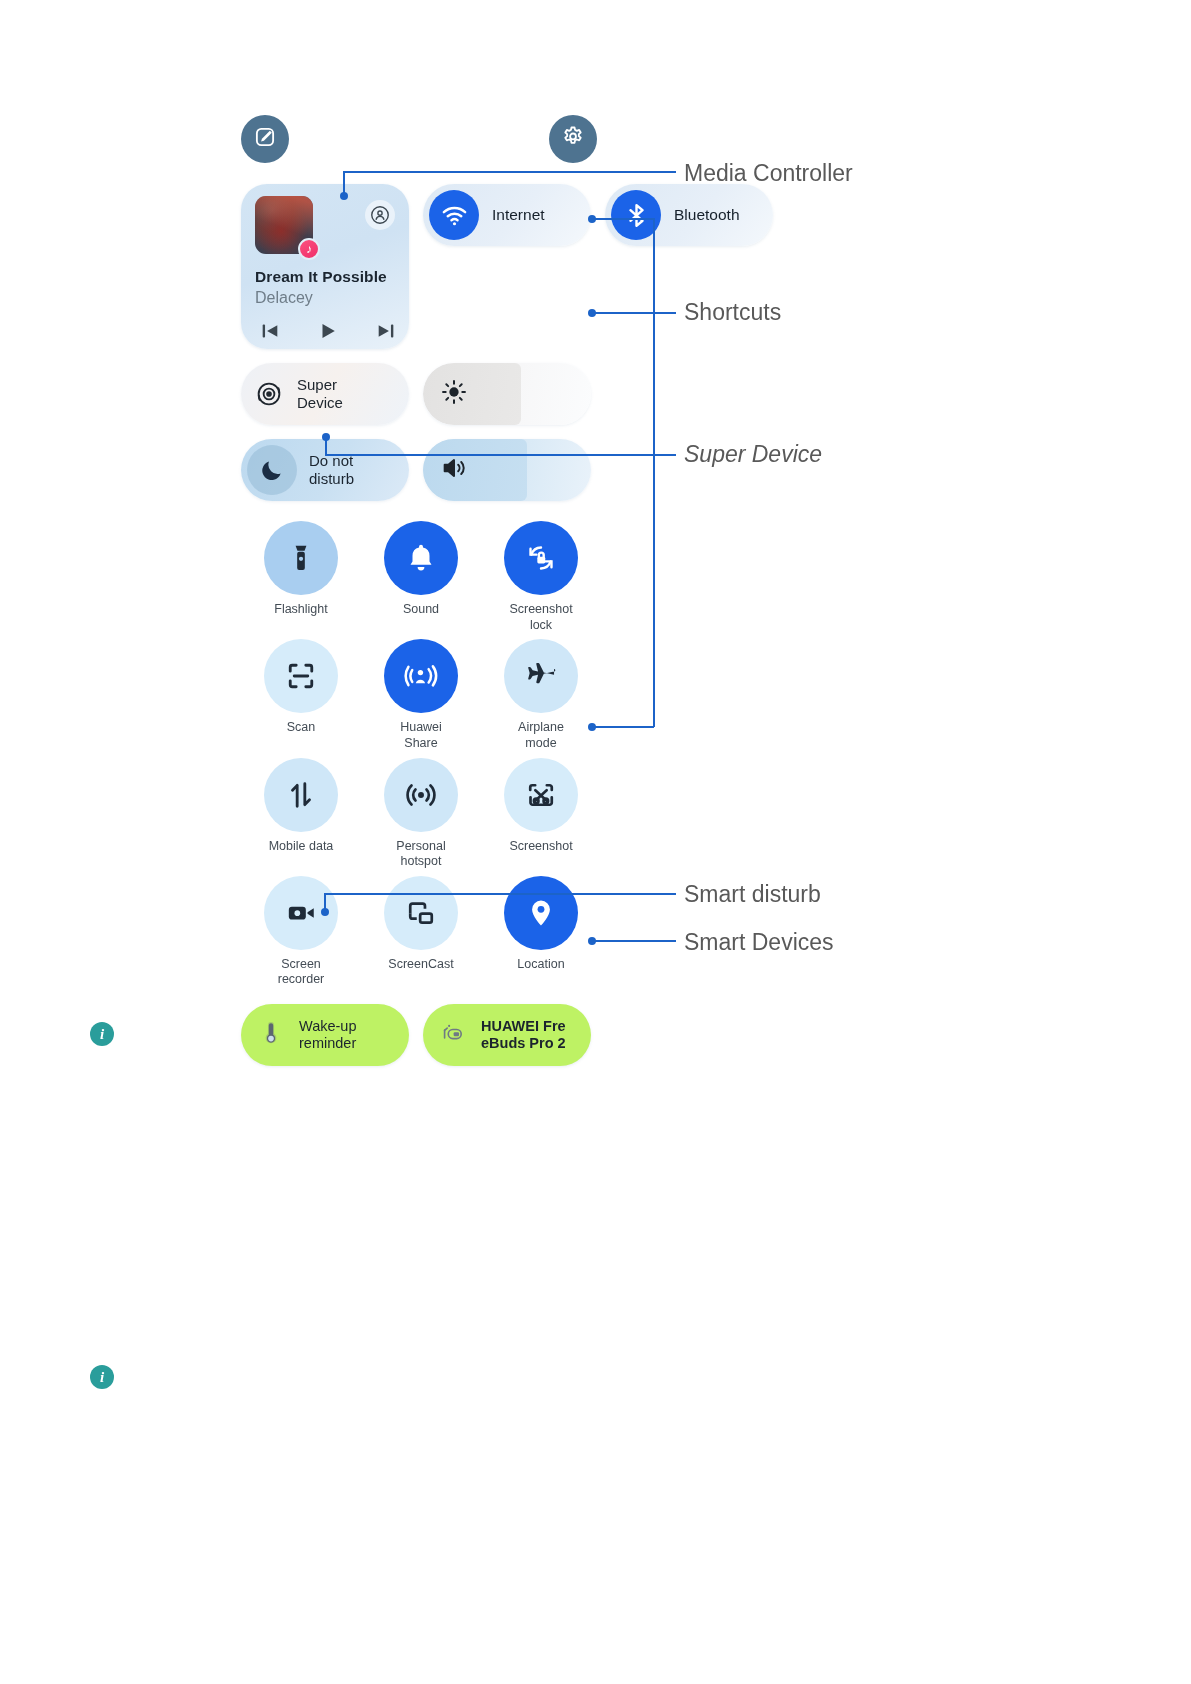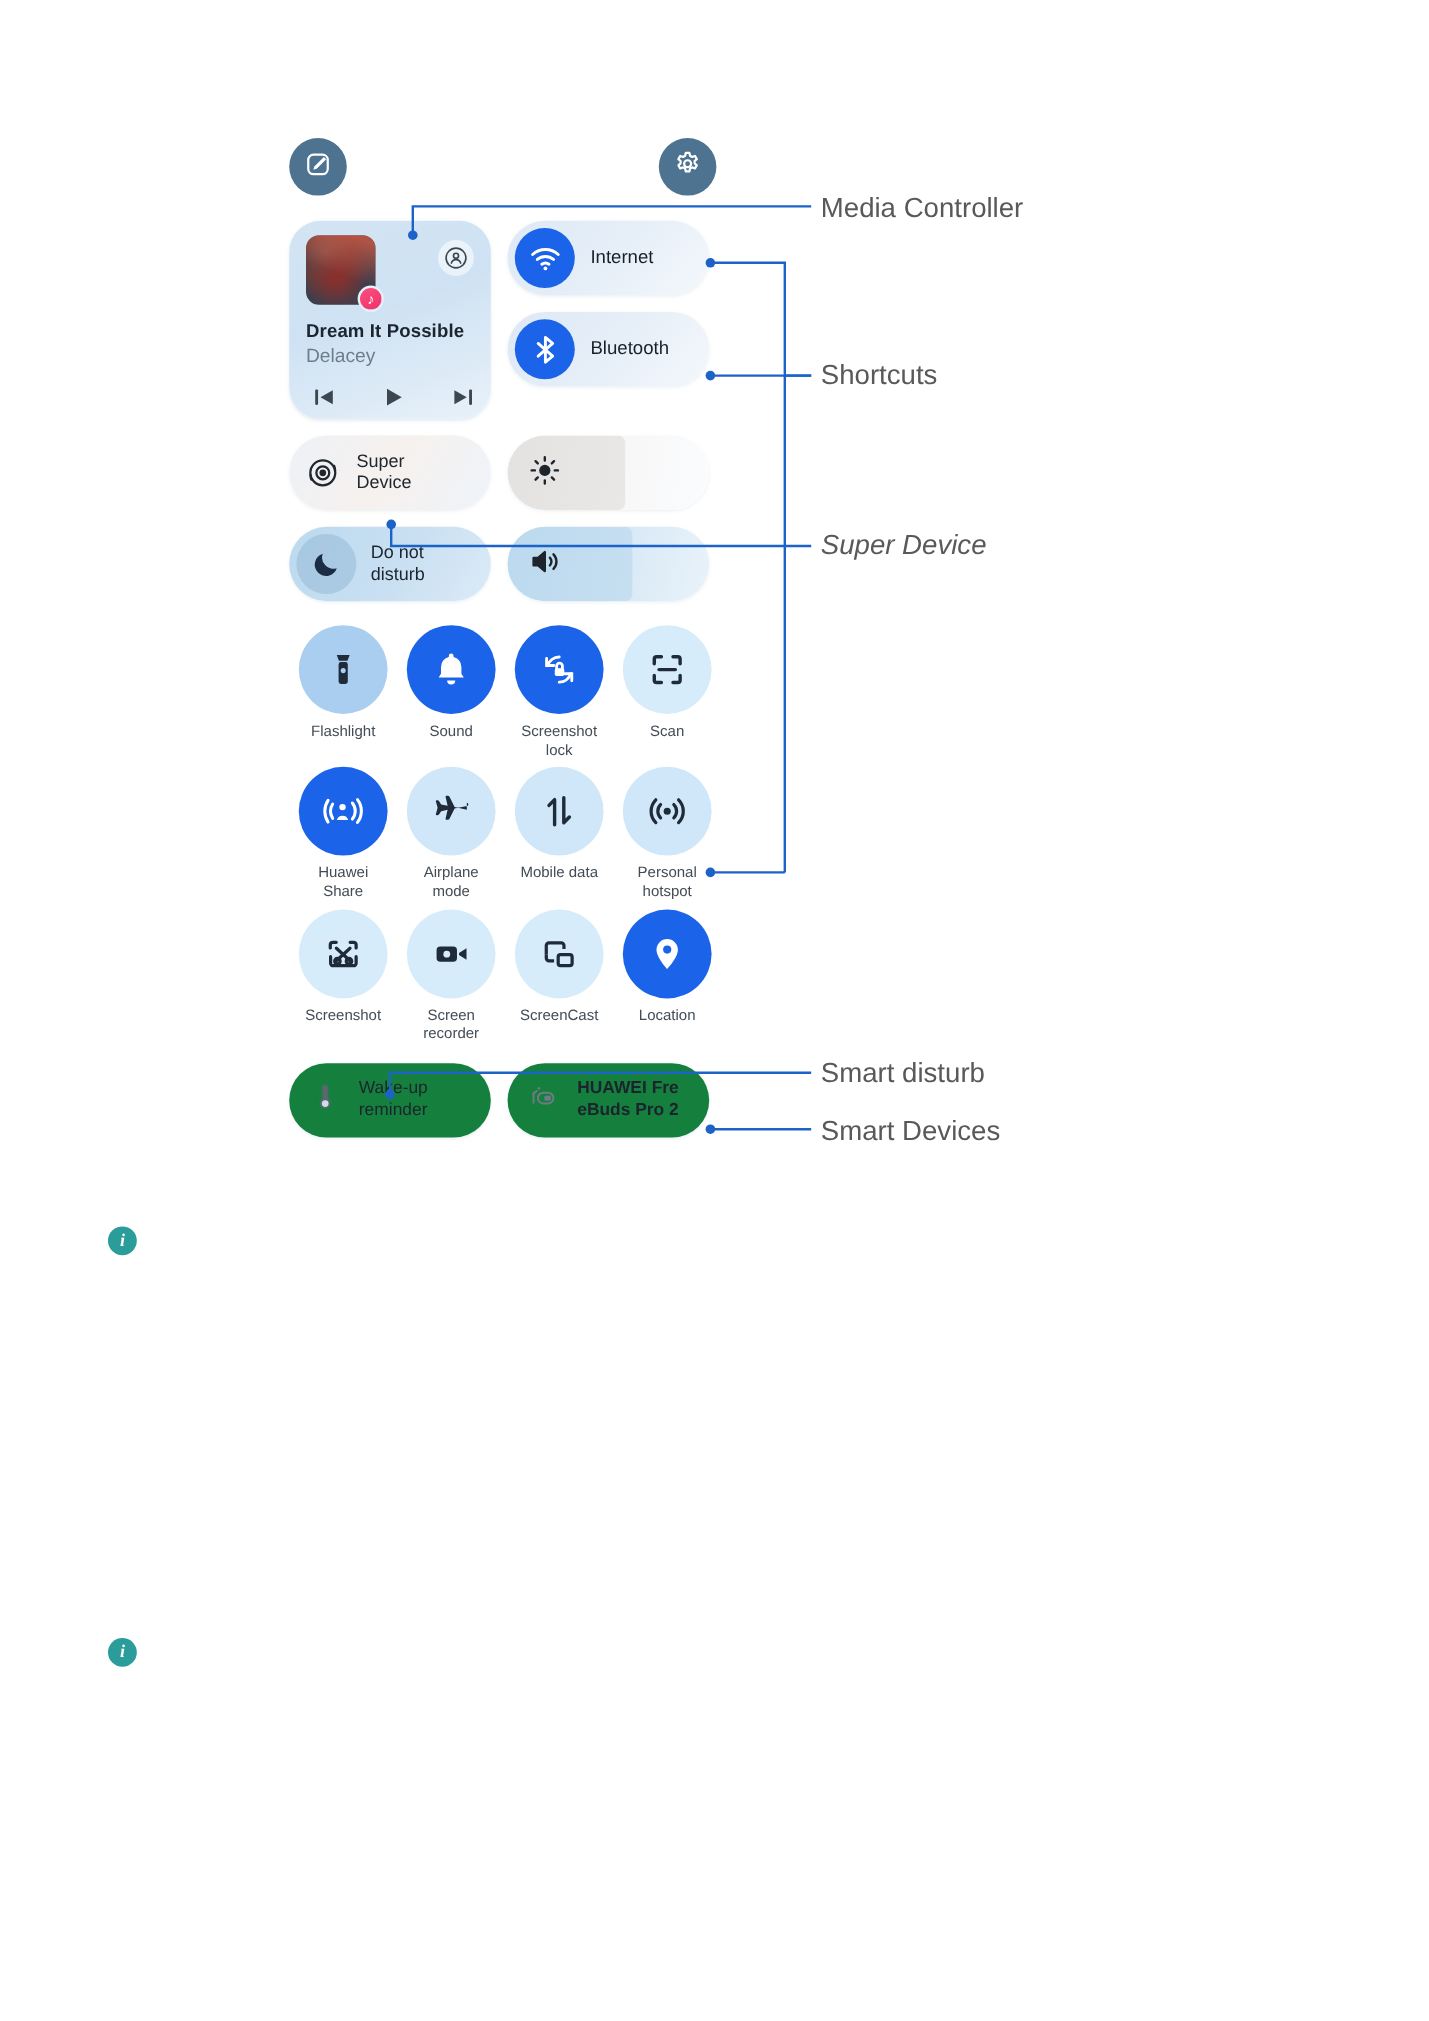--- a/index.html
+++ b/index.html
@@ -129,41 +129,41 @@
 
   .vol { background: linear-gradient(100deg,#cbe2f2 0%, #d6e8f5 50%, #e9f2fa 100%); }
   .vol-fill {
     position:absolute; left:0; top:0; bottom:0; width: 104px;
     background: linear-gradient(100deg,#bcd9ee,#c6dff1);
     border-radius: 31px 6px 6px 31px;
   }
   .vol svg { position: relative; width: 28px; height: 28px; margin-left: 17px; }
 
   
-  .grid { display: grid; grid-template-columns: repeat(4, 1fr); row-gap: 6px; margin-top: 20px; }
+  .grid { display: grid; grid-template-columns: repeat(3, 1fr); row-gap: 6px; margin-top: 20px; }
   .tile { display:flex; flex-direction: column; align-items:center; }
   .tile-circle {
     width: 74px; height: 74px; border-radius: 50%;
     display:flex; align-items:center; justify-content:center;
   }
   .tile-circle svg { width: 34px; height: 34px; }
   .c-on    { background: #1b63e8; }
   .c-mid   { background: #a9cef0; }
   .c-off   { background: #cfe7f8; }
   .c-off2  { background: #d6ecfa; }
   .tile-label {
     margin-top: 7px; font-size: 12.5px; color: #434c55;
     text-align: center; line-height: 1.25; max-width: 86px;
   }
 
   
   .bottom-row { display:flex; gap: 14px; margin-top: 16px; }
   .bcard {
     width: 168px; height: 62px; border-radius: 31px;
-    background: #15803d;
+    background: #bef264;
     display:flex; align-items:center; padding-left: 16px;
     box-shadow: 0 1px 3px rgba(120,150,175,.16);
   }
   .bcard svg { width: 28px; height: 30px; flex: 0 0 auto; }
   .bcard-label { margin-left: 14px; font-size: 14.5px; line-height: 1.2; color: #1b242d; font-weight: 500; }
   .bcard-label.bold { font-weight: 600; font-size: 14.5px; }
 
   
   #annotations { position: absolute; left: 0; top: 0; width: 1191px; height: 1684px; pointer-events: none; }
   .anno-text {
@@ -239,21 +239,21 @@
         </span>
         <span>
           <svg viewBox="0 0 24 24" fill="#3c4750">
               <path d="M4 5.6v12.8L15.2 12z"></path>
               <rect x="17.4" y="5" width="2.6" height="14" rx="1"></rect>
             </svg>
         </span>
       </div>
     </div>
 
-    <div style="display:flex; flex-direction:column; gap:14px;">
+    <div style="display:flex; gap:14px;">
       <div class="pill pill-on">
         <div class="pill-knob">
           <svg viewBox="0 0 24 24" fill="none" stroke="#ffffff" stroke-width="2" stroke-linecap="round">
             <path d="M3.2 9.2a13 13 0 0 1 17.6 0"></path>
             <path d="M6.4 12.6a8.6 8.6 0 0 1 11.2 0"></path>
             <path d="M9.5 15.9a4.2 4.2 0 0 1 5 0"></path>
             <circle cx="12" cy="18.8" r="1.3" fill="#ffffff" stroke="none"></circle>
           </svg>
         </div>
         <span class="pill-label">Internet</span>

